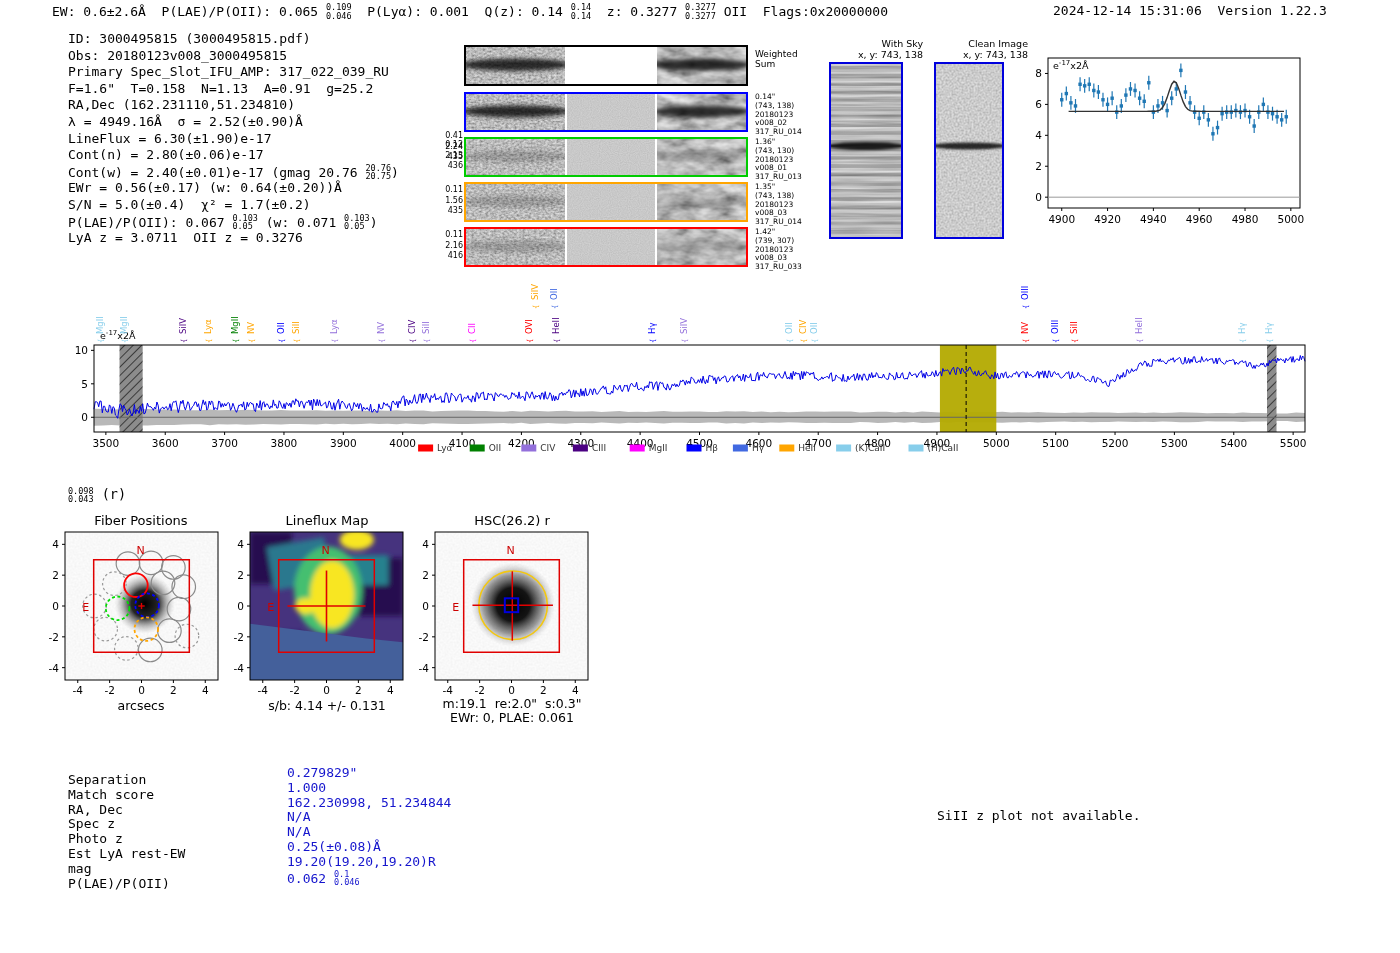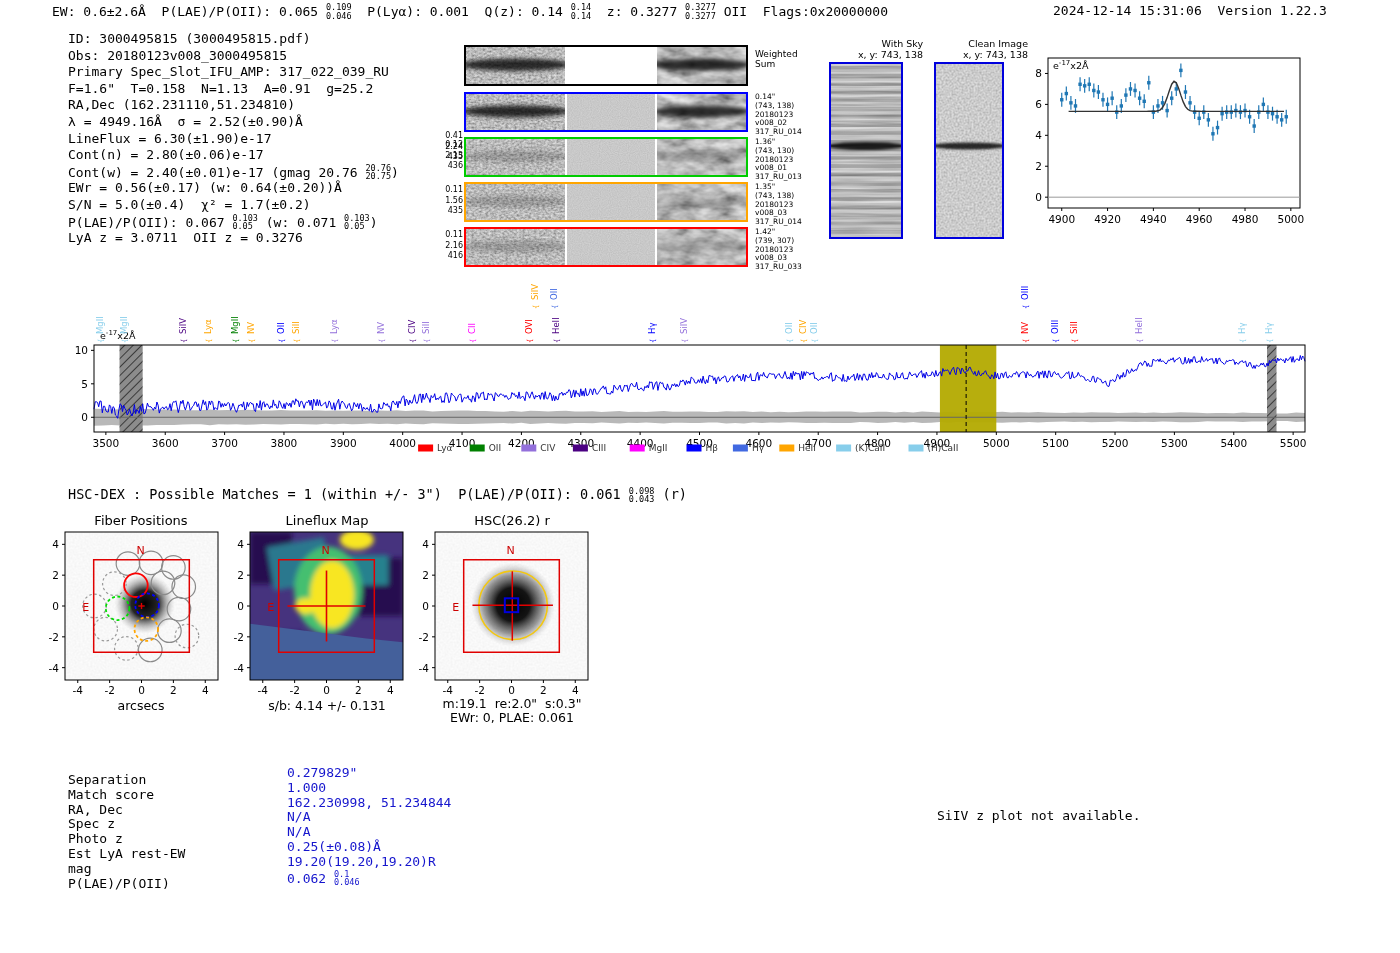--- a/index.html
+++ b/index.html
@@ -625,21 +625,21 @@
       <rect x="672.9" y="179.5" width="15" height="7" fill="#4169e1"></rect>
       <text x="691.9" y="186" font-size="9" fill="#333">Hγ</text>
       <rect x="719.3" y="179.5" width="15" height="7" fill="#ffa500"></rect>
       <text x="738.3" y="186" font-size="9" fill="#333">HeII</text>
       <rect x="776.0999999999999" y="179.5" width="15" height="7" fill="#87ceeb"></rect>
       <text x="795.0999999999999" y="186" font-size="9" fill="#333">(K)CaII</text>
       <rect x="848.4999999999999" y="179.5" width="15" height="7" fill="#87ceeb"></rect>
       <text x="867.4999999999999" y="186" font-size="9" fill="#333">(H)CaII</text>
     </svg></div>
 
-<div id="hscline" class="abs mono"><span>HSC-DEX : Possible Matches = 1 (within +/- 3")  P(LAE)/P(OII): 0.061 </span><span class="frac"><span>0.098</span><span>0.043</span></span><span> (r)</span></div>
+<div id="hscline" class="abs mono"><span class="frac"><span>0.098</span><span>0.043</span></span><span> (r)</span></div>
 
 <div class="panel-title" style="left:141px">Fiber Positions</div>
 <div class="panel-title" style="left:327px">Lineflux Map</div>
 <div class="panel-title" style="left:512px">HSC(26.2) r</div>
 
 <div id="p-fiber" class="abs"><svg width="210" height="182">
       <clipPath id="c29">
         <rect x="44" y="8" width="153" height="148"></rect>
       </clipPath>
       <g clip-path="url(#c29)">
@@ -798,13 +798,13 @@
     </svg></div>
 
 <div class="caption" style="left:141px;top:698px">arcsecs</div>
 <div class="caption" style="left:327px;top:698px">s/b: 4.14 +/- 0.131</div>
 <div class="caption" style="left:512px;top:696px">m:19.1  re:2.0"  s:0.3"</div>
 <div class="caption" style="left:512px;top:710px">EWr: 0, PLAE: 0.061</div>
 
 <div id="mt-labels" class="abs mono"><div>Separation</div><div>Match score</div><div>RA, Dec</div><div>Spec z</div><div>Photo z</div><div>Est LyA rest-EW</div><div>mag</div><div>P(LAE)/P(OII)</div></div>
 <div id="mt-values" class="abs mono"><div><span>0.279829"</span></div><div><span>1.000</span></div><div><span>162.230998, 51.234844</span></div><div><span>N/A</span></div><div><span>N/A</span></div><div><span>0.25(±0.08)Å</span></div><div><span>19.20(19.20,19.20)R</span></div><div><span>0.062 </span><span class="frac"><span>0.1</span><span>0.046</span></span></div></div>
 
-<div id="photz" class="abs mono">SiIV z plot not available.</div>
+<div id="photz" class="abs mono">SiII z plot not available.</div>
 
 </body></html>

